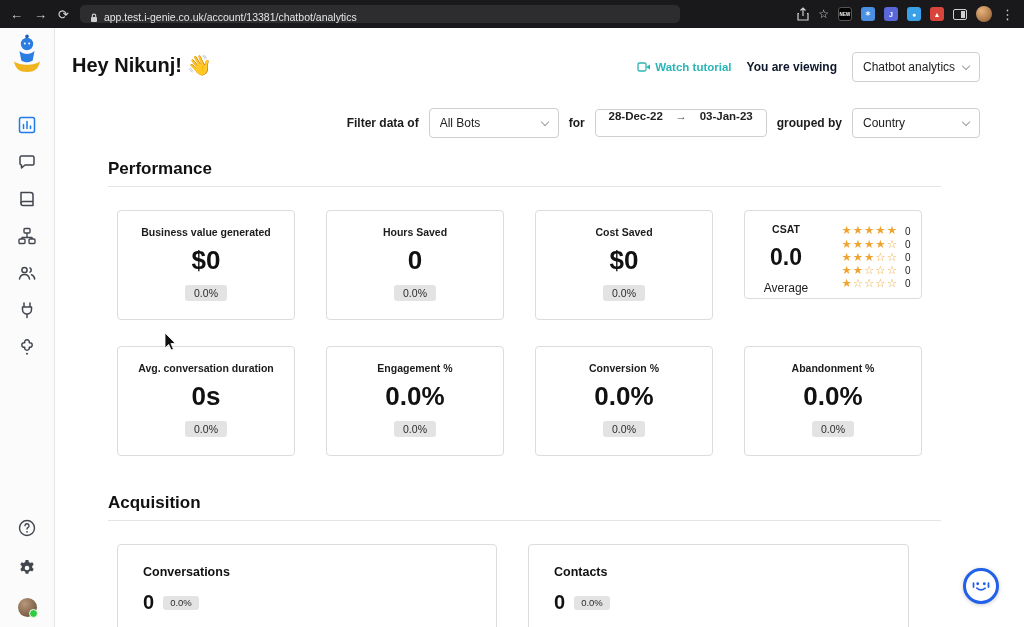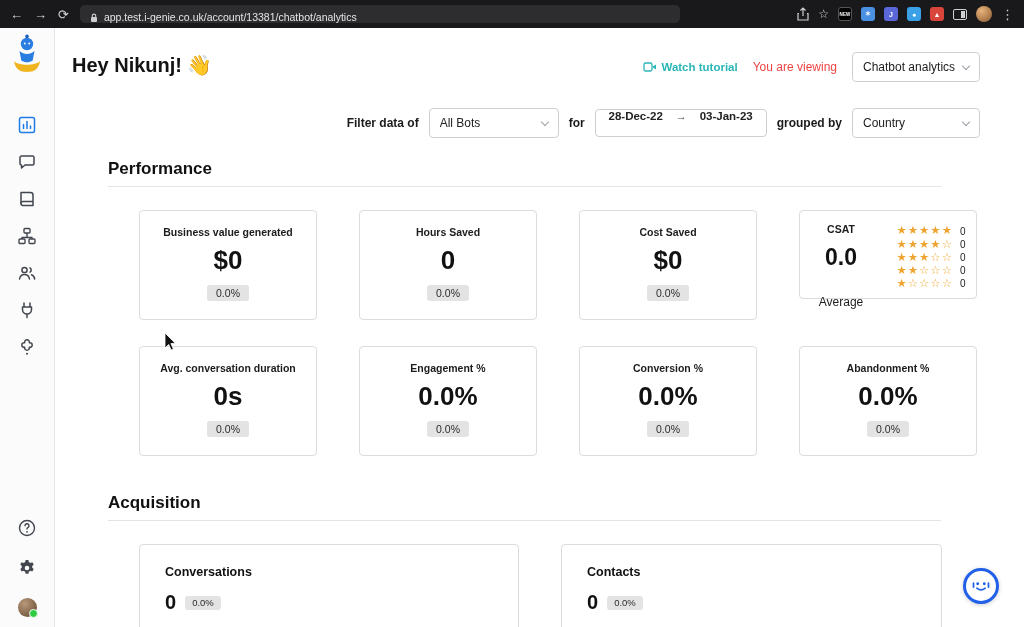--- a/index.html
+++ b/index.html
@@ -29,47 +29,47 @@
   .sicon.active{color:var(--c-blue,#1e7be8)}
   .s-avatar{width:19px;height:19px;border-radius:50%;background:radial-gradient(circle at 35% 30%,#b9987a,#5f452e);position:relative;cursor:pointer}
   .s-avatar::after{content:"";position:absolute;right:-1px;bottom:-1px;width:7px;height:7px;border-radius:50%;background:#2ecc40;border:1.5px solid #fbfbfb}
 
   .main{flex:1;position:relative;overflow:hidden;background:#fff}
 
   
   .greeting{position:absolute;left:17px;top:25px;font-size:20px;font-weight:700;color:#131313}
   .hdr-right{position:absolute;top:24px;right:44px;display:flex;align-items:center;gap:15px}
   .watch{display:flex;align-items:center;gap:4px;color:var(--c-teal,#2ab6b6);font-size:11.5px;font-weight:700;cursor:pointer}
-  .viewing{font-size:12px;color:#ef4444;font-weight:400}
+  .viewing{font-size:12px;color:#0f172a;font-weight:700}
   .dd{height:30px;border:1px solid #cfcfcf;border-radius:4px;background:#fff;display:flex;align-items:center;justify-content:space-between;padding:0 10px;font-size:12px;color:#222;cursor:pointer}
   .dd.w128{width:128px}.dd.w130{width:130px}
   .chev{border:solid #9aa0a6;border-width:0 1.5px 1.5px 0;padding:2.5px;transform:rotate(45deg);margin-top:-3px;flex:none}
 
   
   .filter-row{position:absolute;top:80px;right:44px;display:flex;align-items:center;gap:10px}
   .flabel{font-size:12px;color:#1b1b1b;font-weight:600}
   .daterange{height:28px;width:172px;border:1px solid #cfcfcf;border-radius:4px;display:flex;justify-content:space-evenly;font-size:11.5px;color:#222;cursor:pointer;font-weight:600}
   .daterange .arr{color:#444;font-size:11px}
 
   
   .section-title{position:absolute;left:53px;font-size:17px;font-weight:700;color:#111}
   .rule{position:absolute;left:53px;width:833px;border-top:1px solid #e4e4e4}
 
   
-  .cards{position:absolute;left:84px;display:flex;gap:42px}
+  .cards{position:absolute;left:62px;display:flex;gap:31px}
   .card{background:#fff;border:1px solid #dcdcdc;border-radius:4px}
   .metric{width:178px;height:110px;text-align:center;padding-top:15px}
   .m-title{font-size:10.5px;color:#1c1c1c;font-weight:600}
   .m-value{font-size:26px;font-weight:700;color:#111;margin:7px 0 7px}
   .badge{display:inline-block;background:var(--c-badge,#e3e3e3);color:#2c2c2c;font-size:10.5px;padding:2px 9px;border-radius:3px}
   .badge.small{font-size:9.5px;padding:1.5px 7px}
 
   .csat{width:178px;height:89px;display:flex;padding:12px 8px 8px 10px;text-align:center}
   .csat-left{width:62px;flex:none}
-  .csat-value{font-size:23px;font-weight:700;color:#111;margin:9px 0 24px}
+  .csat-value{font-size:23px;font-weight:700;color:#111;margin:9px 0 10px}
   .csat-sub{font-size:12px;color:#1c1c1c}
   .csat-rows{flex:1;display:flex;flex-direction:column;gap:1px;padding-top:2px}
   .srow{display:flex;align-items:center;justify-content:flex-end;gap:7px;height:15px}
   .stars{color:var(--c-gold,#f0a32e);font-size:11.5px;letter-spacing:1px;line-height:1}
   .scount{font-size:10px;color:#222;width:8px;text-align:left}
 
   .acq{width:380px;height:150px;padding:20px 25px}
   .acq:last-child{width:381px}
   .a-title{font-size:12.5px;font-weight:600;color:#111}
   .a-row{display:flex;align-items:center;gap:9px;margin-top:12px}

